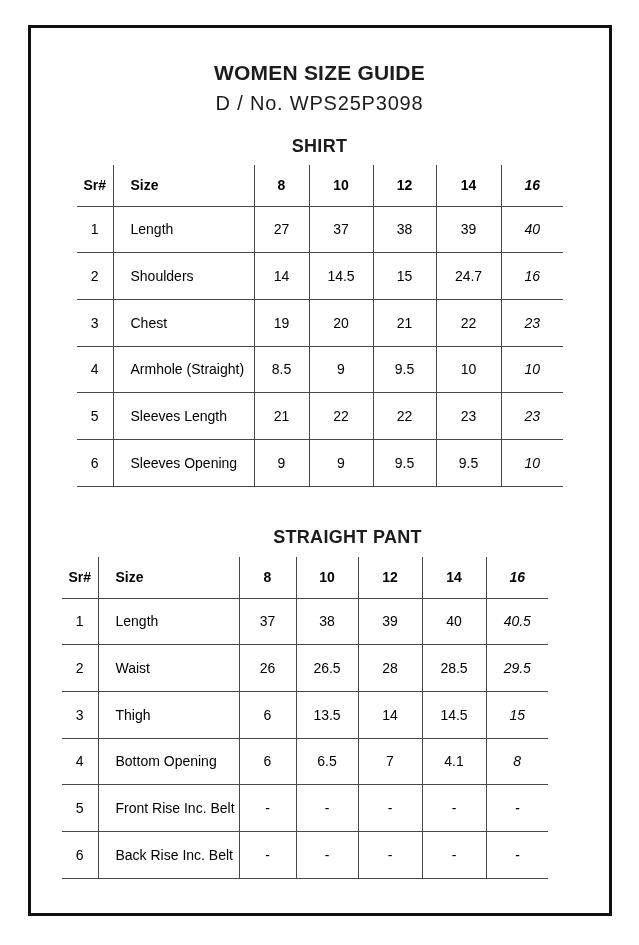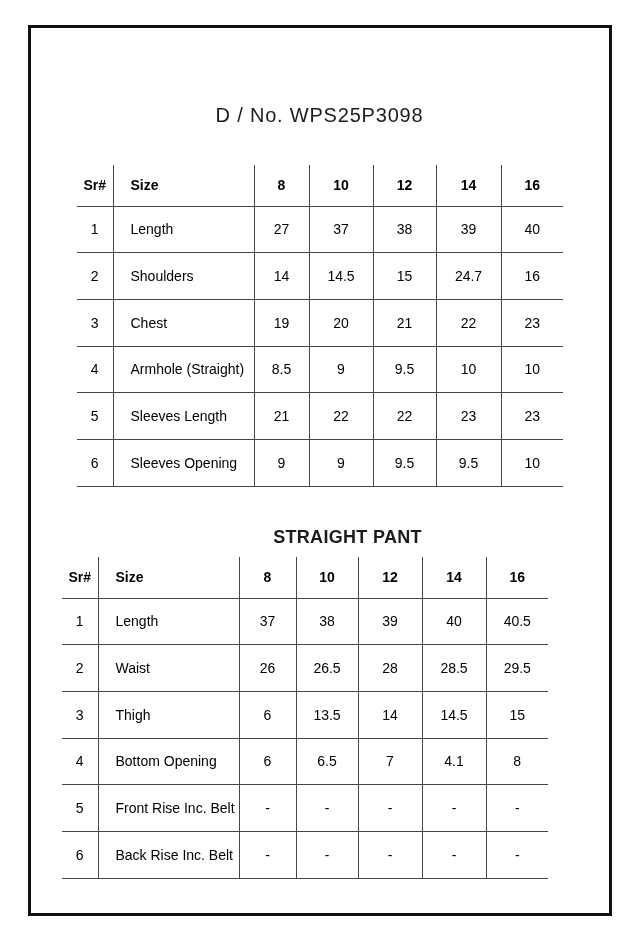--- a/index.html
+++ b/index.html
@@ -37,21 +37,21 @@
     text-align: center;
     white-space: nowrap;
   }
   .doc-title {
     top: 61px;
     font-size: 21px;
     font-weight: 700;
     letter-spacing: 0.2px;
   }
   .doc-subtitle {
-    top: 104px;
+    top: 92px;
     font-size: 20px;
     font-weight: 400;
     letter-spacing: 0.8px;
   }
   .section-heading {
     font-size: 18px;
     font-weight: 700;
     letter-spacing: 0.3px;
   }
   .shirt-heading { top: 136px; }
@@ -72,37 +72,39 @@
     border-right: 1.5px solid #474747;
     border-bottom: 1.5px solid #474747;
     padding: 0;
     text-align: center;
     font-weight: 400;
     overflow: hidden;
     white-space: nowrap;
   }
   .size-table th { font-weight: 700; }
   .size-table th:last-child,
-  .size-table td:last-child { border-right: none; }
+  .size-table td:last-child { border-right: none; font-style: italic; }
   .size-table thead tr { height: 41px; }
   .size-table tbody tr { height: 46.7px; }
   .size-table th.label-col,
   .size-table td.label-col {
     text-align: left;
     padding-left: 17px;
   }
 </style>
 </head>
 <body>
 
 <div class="page">
   <div class="frame"></div>
 
+  <div class="centered-text doc-title">WOMEN SIZE GUIDE</div>
   <div class="centered-text doc-subtitle">D / No. WPS25P3098</div>
 
+  <div class="centered-text section-heading shirt-heading">SHIRT</div>
 
   <table class="size-table" id="shirt-table">
     <colgroup>
       <col style="width:36px">
         <col style="width:141px">
         <col style="width:55px">
         <col style="width:64px">
         <col style="width:63px">
         <col style="width:65px">
         <col style="width:62px">

